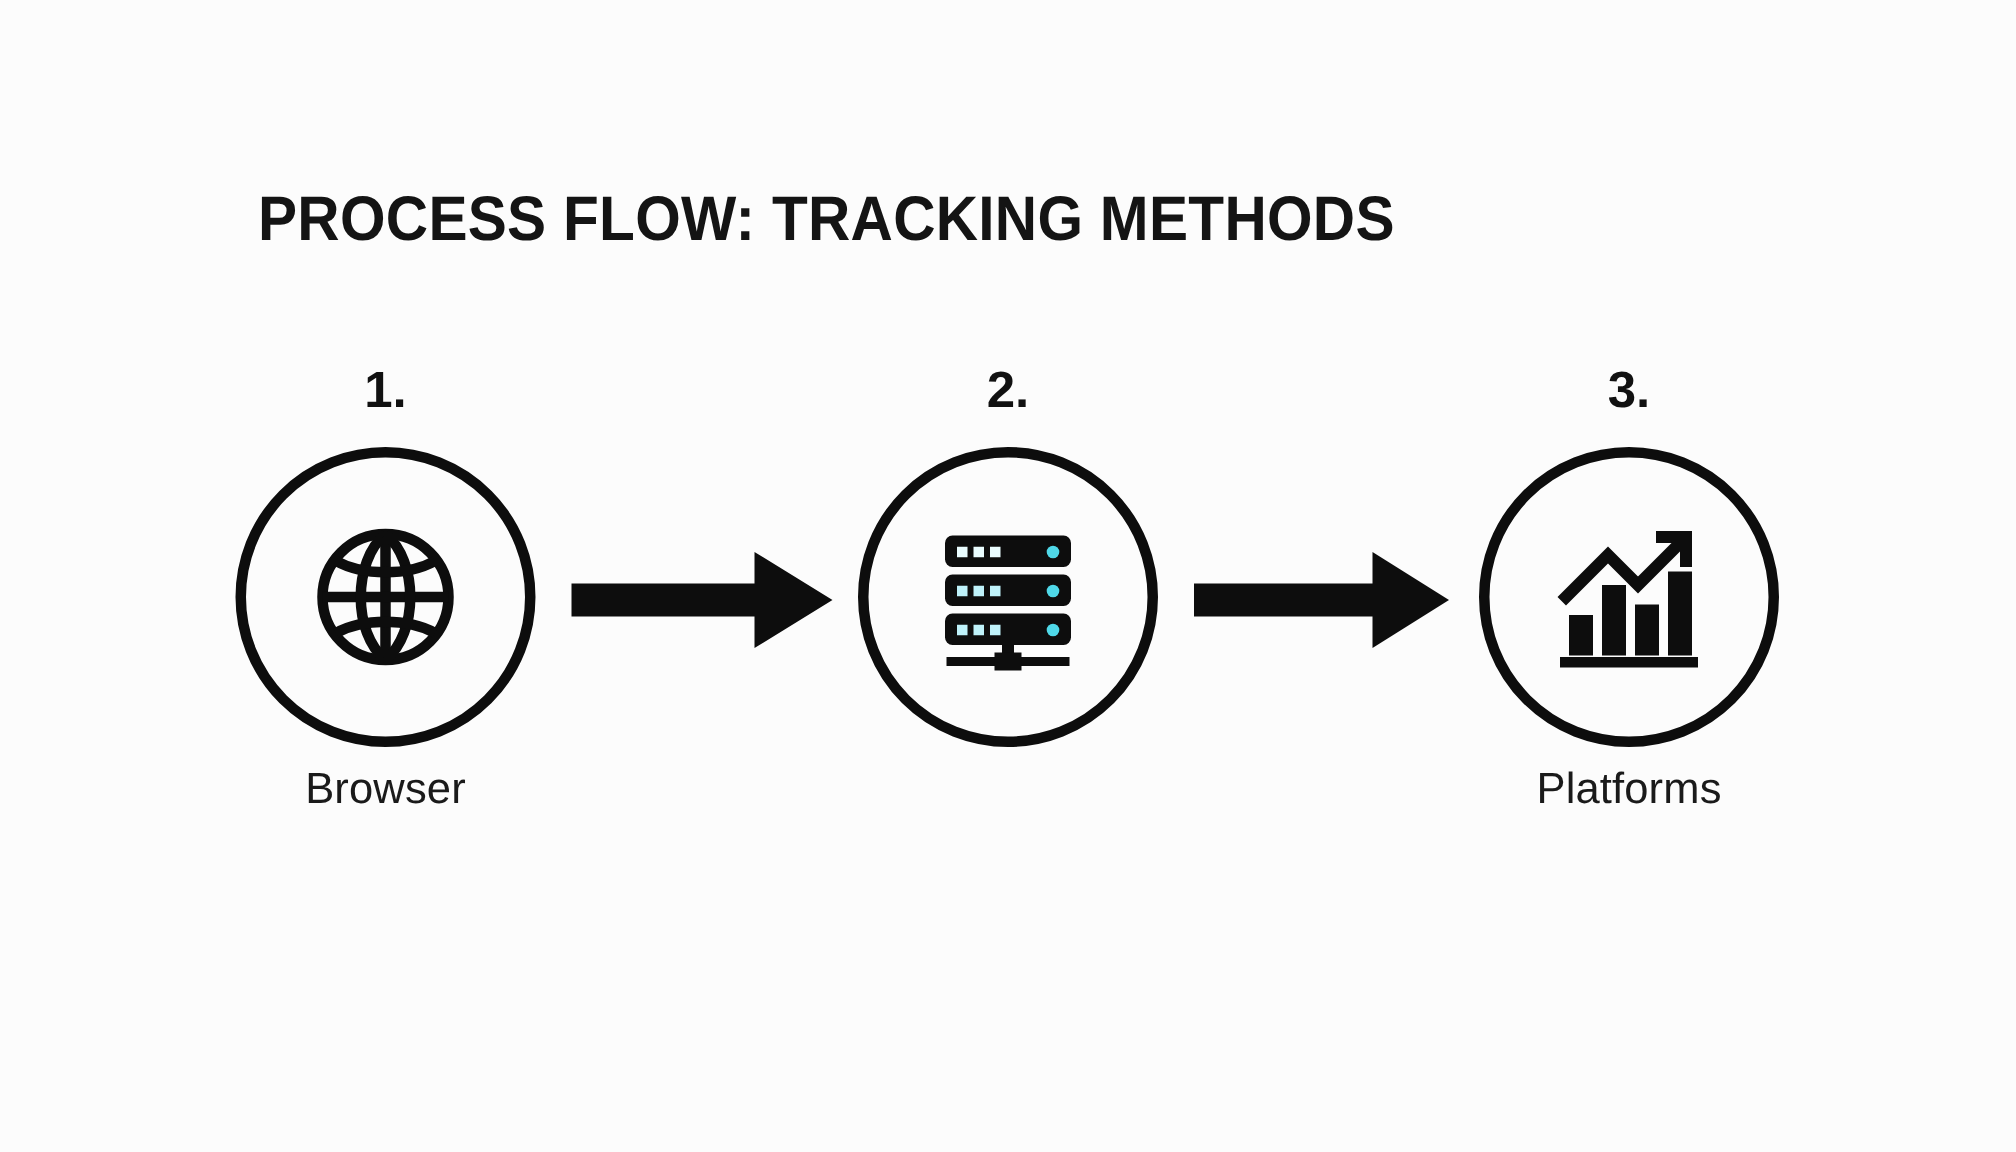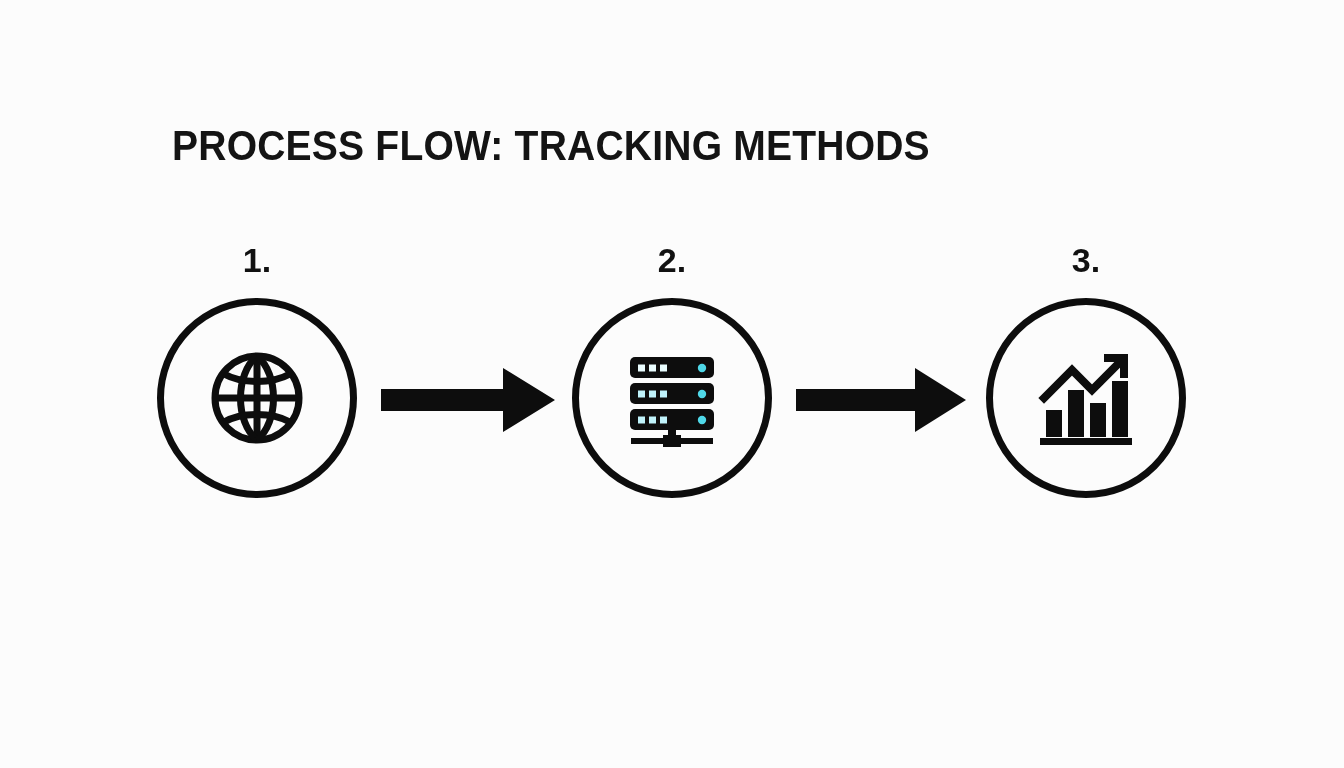--- a/index.html
+++ b/index.html
@@ -141,20 +141,21 @@
               <line x1="8" y1="50" x2="92" y2="50"></line>
               <path d="M50 8 C 28 26, 28 74, 50 92"></path>
               <path d="M50 8 C 72 26, 72 74, 50 92"></path>
               <path d="M17 26 C 35 36, 65 36, 83 26"></path>
               <path d="M17 74 C 35 64, 65 64, 83 74"></path>
             </g>
           </svg>
         </div>
       </div>
 
+      <div class="node-label">Browser</div>
     </div>
 
     <div class="arrow arrow-1">
       <svg width="174" height="68" viewBox="0 0 174 68" aria-hidden="true">
         <path d="M0 23 L122 23 L122 2 L174 34 L122 66 L122 45 L0 45 Z" fill="#0d0d0d"></path>
       </svg>
     </div>
 
     <div class="node node-2">
       <div class="step-number">2.</div>
@@ -210,16 +211,17 @@
 
             <rect x="6" y="92" width="92" height="7" fill="#0d0d0d"></rect>
 
             <polyline points="10,52 38,24 58,44 88,14" fill="none" stroke="#0d0d0d" stroke-width="8" stroke-linecap="square" stroke-linejoin="miter"></polyline>
 
             <path d="M70 8 L94 8 L94 32 L86 32 L86 16 L70 16 Z" fill="#0d0d0d"></path>
           </svg>
         </div>
       </div>
 
+      <div class="node-label">Platforms</div>
     </div>
 
   </div>
 </div>
 
 </body></html>

